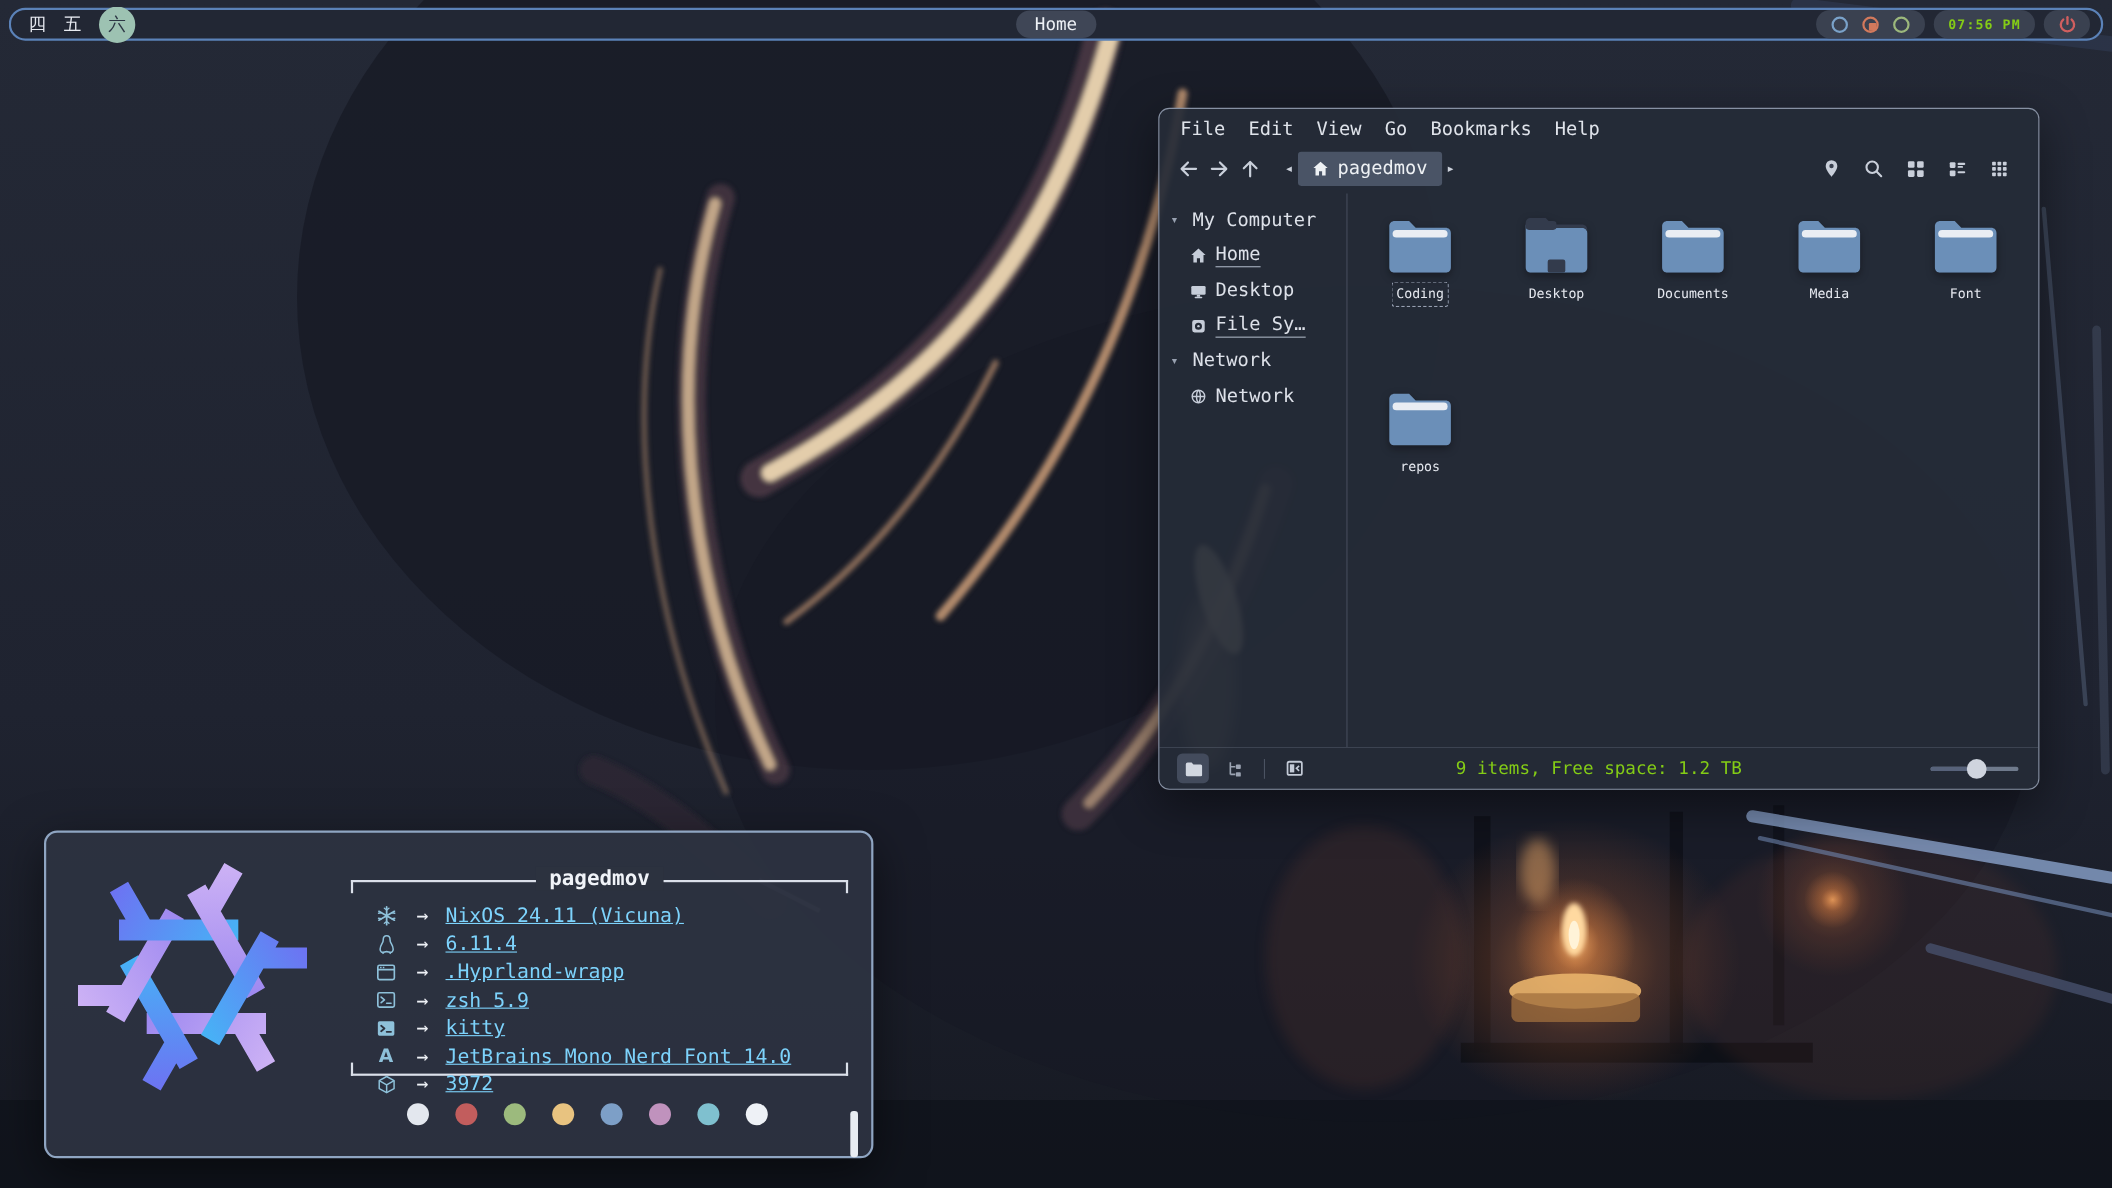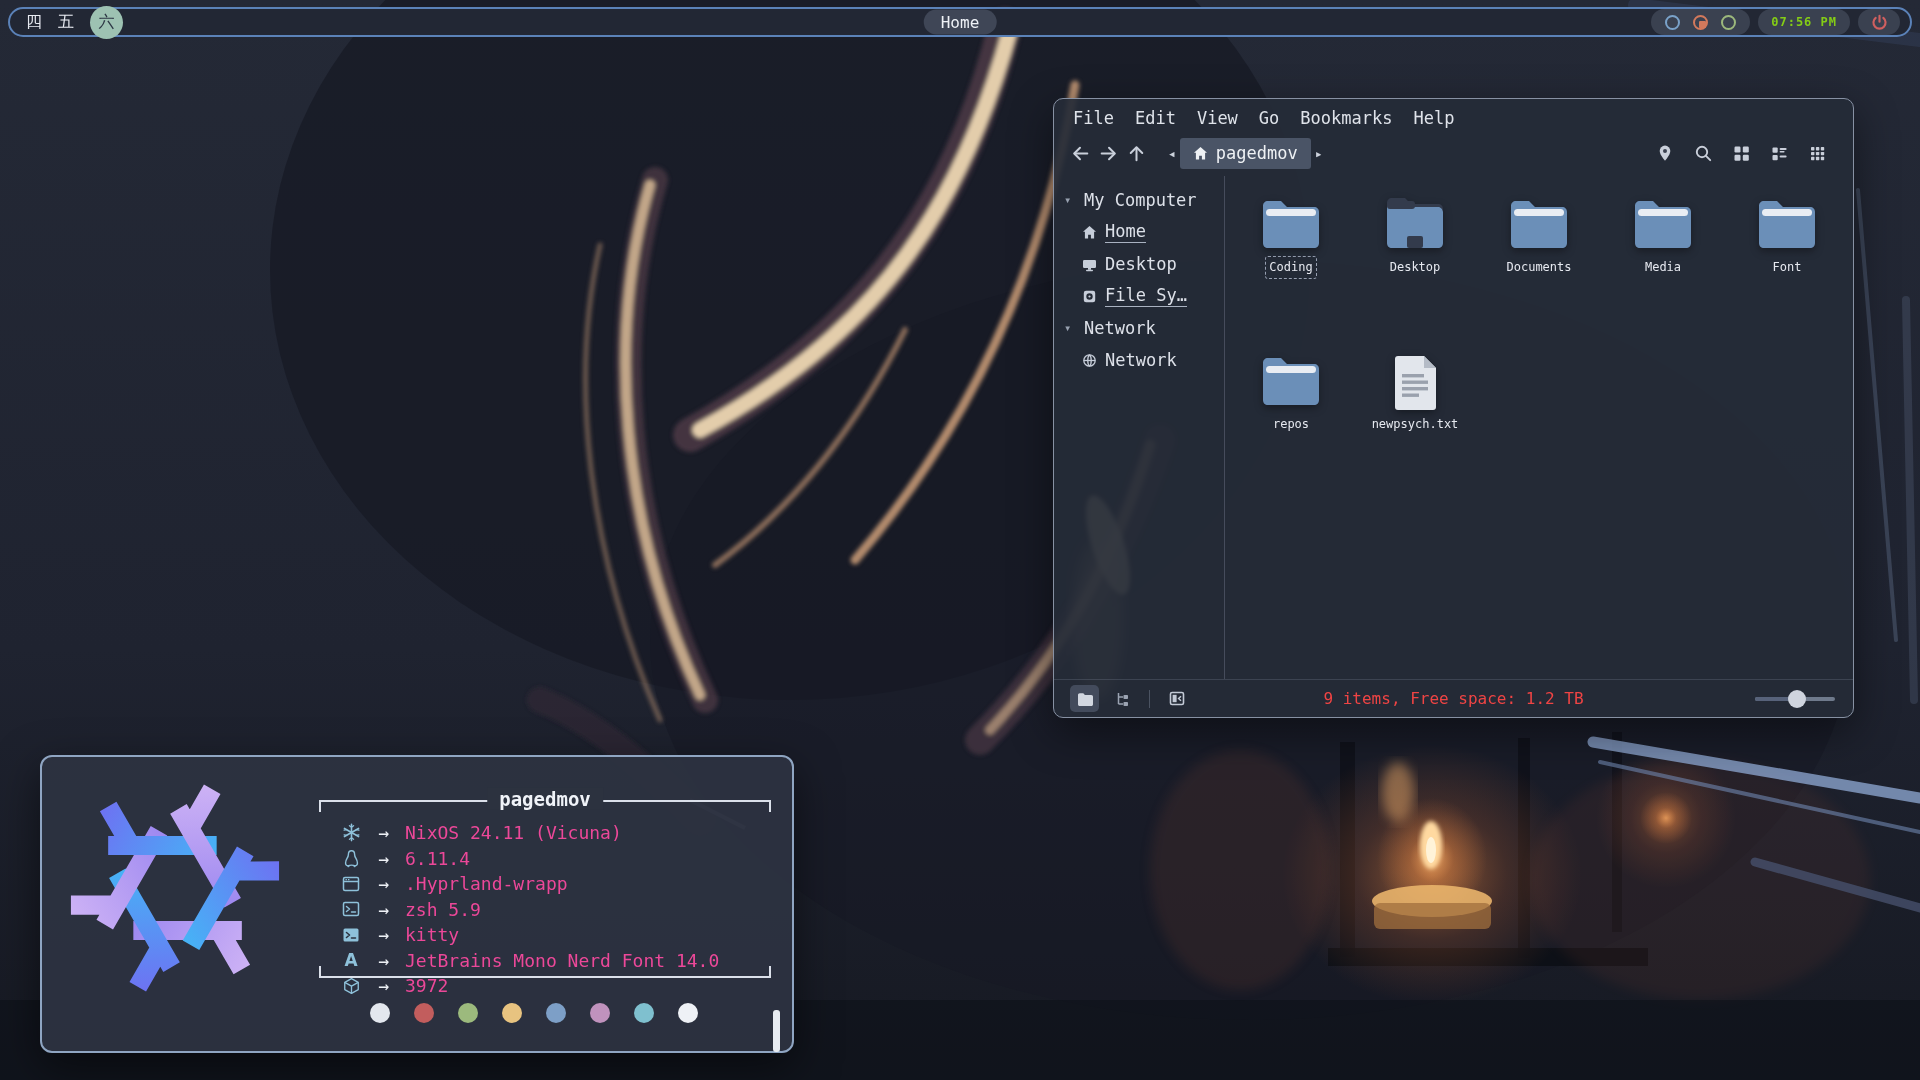--- a/index.html
+++ b/index.html
@@ -61,21 +61,21 @@
   .cell-label { margin-top:0; font-size:12px; line-height:21px; color:#e6e9f0; text-align:center;
                 max-width:100px; word-break:break-all; padding:0 3px; border:1px dashed transparent; }
   .cell.selected .cell-label { border:1px dashed #97a0b2; border-radius:3px; }
   .fm-statusbar { height:38px; display:flex; align-items:center; padding:0 16px; gap:9px;
                   border-top:1px solid rgba(125,135,155,.28); position:relative; }
   .st-btn { width:29px; height:27px; border-radius:5px; display:flex; align-items:center;
             justify-content:center; }
   .st-btn.active { background:#434b5c; }
   .st-sep { width:1px; height:18px; background:rgba(150,160,180,.35); margin:0 3px; }
   .st-summary { position:absolute; left:50%; transform:translateX(-50%); font-size:16px;
-                color:#ef4444; }
+                color:#84cc16; }
   .zoom-slider { position:absolute; right:18px; top:50%; transform:translateY(-50%);
                  width:80px; height:18px; }
   .zs-track { position:absolute; top:7px; left:0; width:100%; height:4px; border-radius:2px;
               background:#6f7a8c; }
   .zs-track-left { position:absolute; top:7px; left:0; width:42%; height:4px; border-radius:2px;
               background:#57627a; }
   .zs-handle { position:absolute; top:0; left:33px; width:18px; height:18px; border-radius:50%;
                background:#cfd4de; }
 
   
@@ -89,21 +89,21 @@
   .fetch-frame-bottom { position:absolute; left:277px; top:209px; width:452px; height:12px;
                      border-bottom:2px solid #dbe0ea; border-left:2px solid #dbe0ea;
                      border-right:2px solid #dbe0ea; }
   .fetch-title { position:absolute; left:503px; top:43px; transform:translate(-50%,-55%);
                  background:#2c323f; padding:0 12px; font-size:19px; font-weight:bold;
                  color:#f0f3f8; }
   .fetch-lines { position:absolute; left:297px; top:63px; }
   .fetch-line { height:25.5px; display:flex; align-items:center; }
   .f-ico { width:24px; display:flex; justify-content:center; color:#8ec1da; }
   .f-arrow { width:42px; text-align:center; color:#eef1f6; font-size:18px; }
-  .f-val { font-size:18px; color:#ec4899; white-space:pre; }
+  .f-val { font-size:18px; color:#7dd3fc; white-space:pre;text-decoration:underline; }
   .palette { position:absolute; left:328px; top:246px; display:flex; gap:24px; }
   .dot { width:20px; height:20px; border-radius:50%; }
   .term-scroll { position:absolute; right:12px; top:253px; width:7px; height:42px;
                  background:#e8ecf2; border-radius:3px; }
 
   svg { display:block; }
 </style>
 </head>
 <body>
 
@@ -406,33 +406,20 @@
           <div class="cell">
             <span class="cell-icon" style="color: rgb(107, 143, 184);">
               <svg width="62" height="50" viewBox="0 0 62 50">
                   <path d="M3 8c0-3 2-5 5-5h13l6 6h27c3 0 5 2 5 5v31c0 3-2 5-5 5H8c-3 0-5-2-5-5z" fill="currentColor"></path>
                   <rect x="6" y="11" width="50" height="7" rx="3.5" fill="#e9edf3"></rect>
                 </svg>
             </span>
             <span class="cell-label">repos</span>
           </div>
 
-          <div class="cell">
-            <span class="cell-icon">
-              <svg width="50" height="56" viewBox="0 0 50 56">
-                  <path d="M8 1h26l12 12v39a3 3 0 0 1-3 3H8a3 3 0 0 1-3-3V4a3 3 0 0 1 3-3z" fill="#e2e6ec"></path>
-                  <path d="M34 1l12 12H34z" fill="#b4bbc6"></path>
-                  <rect x="12" y="19" width="22" height="3.4" fill="#9aa1ad"></rect>
-                  <rect x="12" y="25.5" width="26" height="3.4" fill="#9aa1ad"></rect>
-                  <rect x="12" y="32" width="26" height="3.4" fill="#9aa1ad"></rect>
-                  <rect x="12" y="38.5" width="17" height="3.4" fill="#9aa1ad"></rect>
-                </svg>
-            </span>
-            <span class="cell-label">newpsych.txt</span>
-          </div>
 
         </div>
       </div>
     </div>
 
     <div class="fm-statusbar">
       <span class="st-btn active">
         <svg width="16" height="14" viewBox="0 0 16 14">
           <path d="M1 3c0-1 .7-1.8 1.7-1.8h3.6l1.6 1.7h6.4c1 0 1.7.8 1.7 1.8v7.5c0 1-.7 1.8-1.7 1.8H2.7c-1 0-1.7-.8-1.7-1.8z" fill="#d2d7e0"></path>
         </svg>

